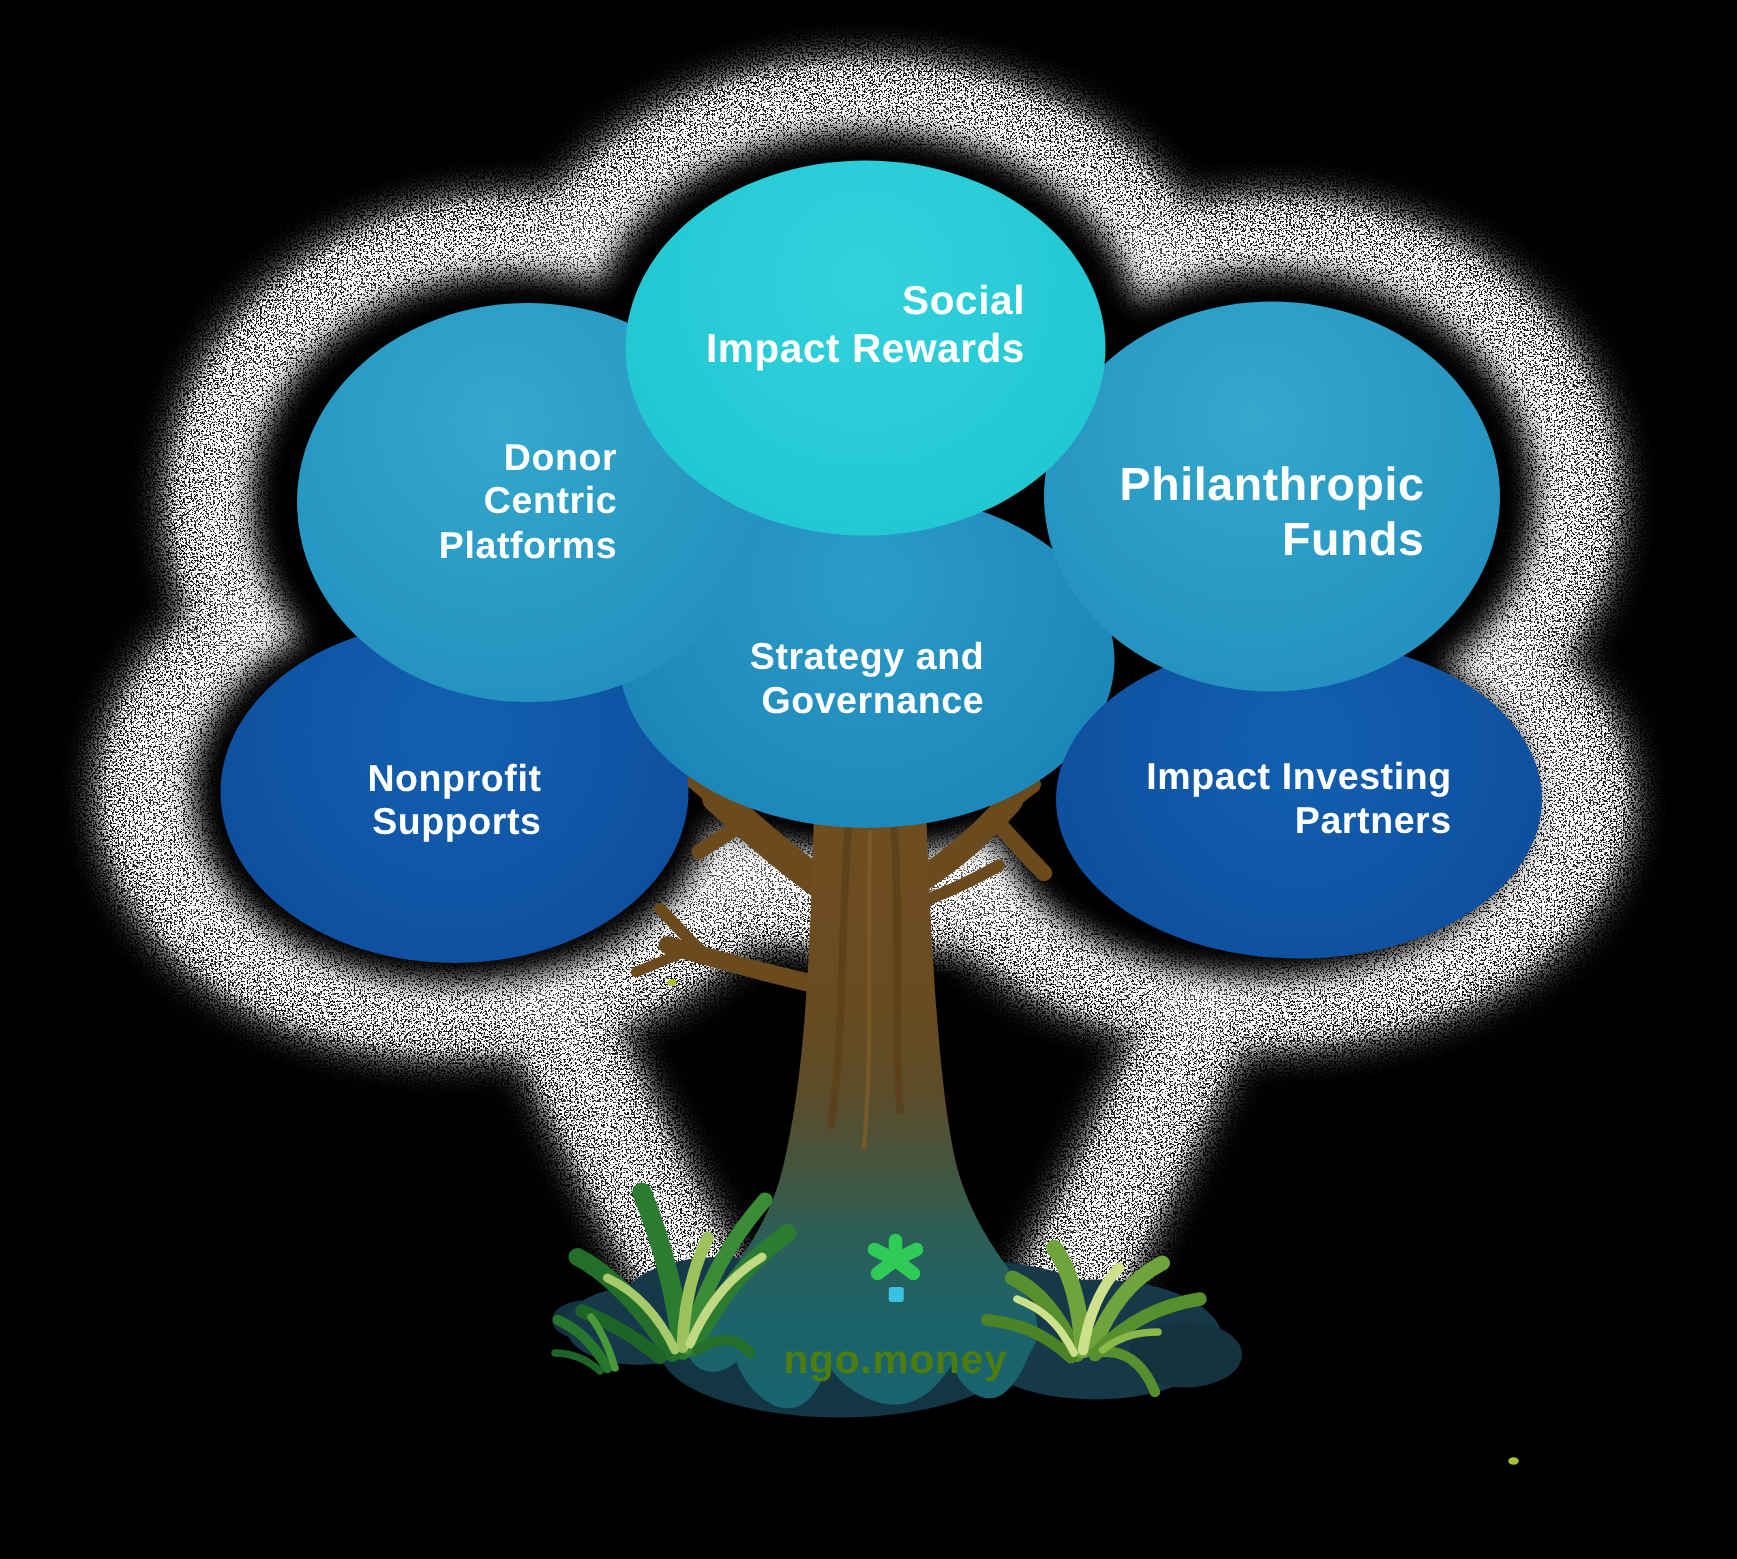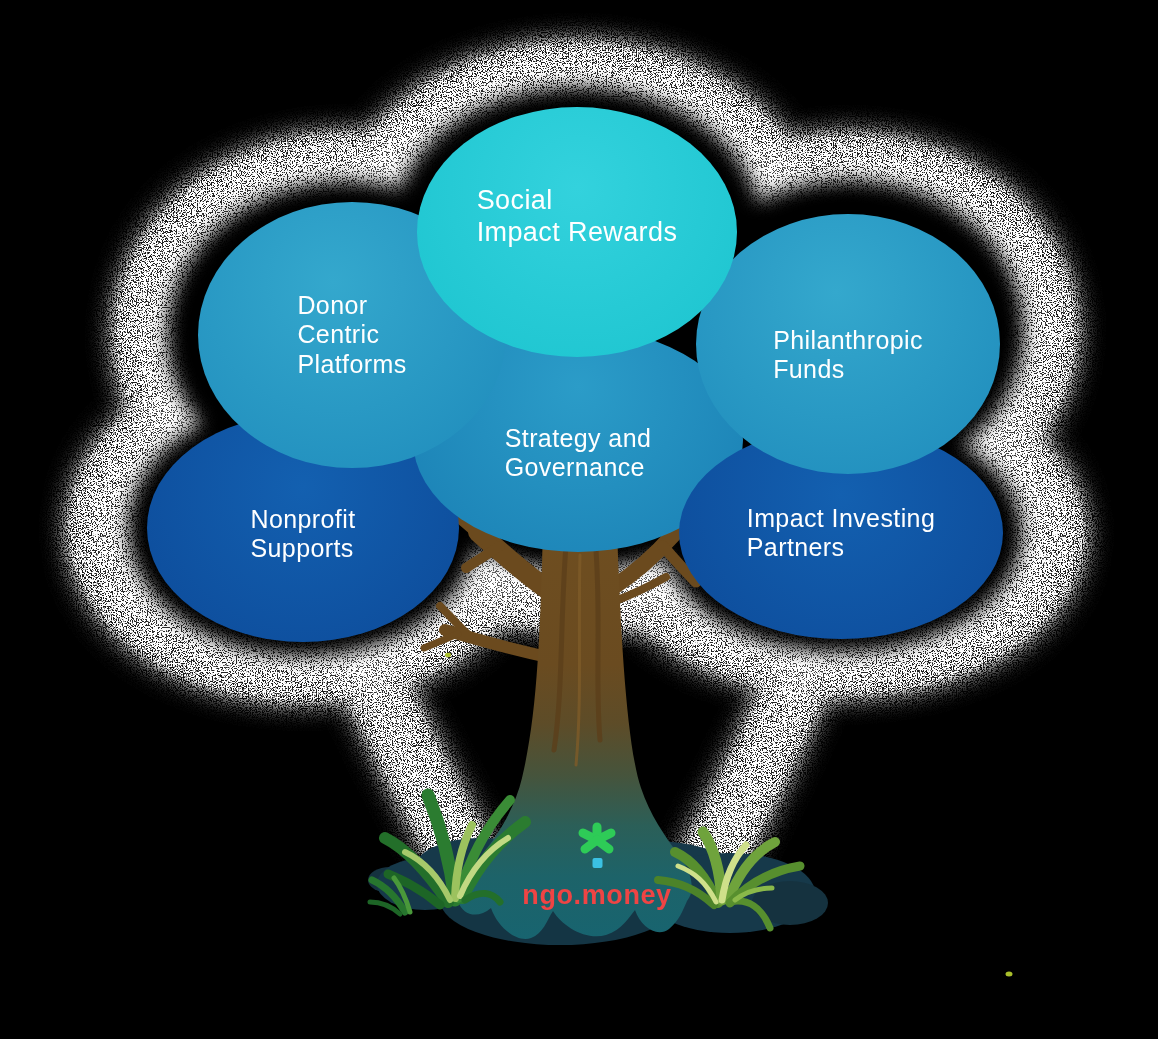--- a/index.html
+++ b/index.html
@@ -1,36 +1,36 @@
 <!DOCTYPE html>
 <html><head>
 <meta charset="utf-8">
 <style>
   html,body{margin:0;padding:0;background:#000;}
   .stage{position:relative;width:1158px;height:1039px;background:#000;overflow:hidden;
          font-family:"Liberation Sans", sans-serif;}
   .art{position:absolute;left:0;top:0;z-index:1;}
   .bubble{position:absolute;z-index:2;border-radius:50%;display:flex;align-items:center;justify-content:center;
-          text-align:left;color:#fff;font-weight:400;letter-spacing:.4px;line-height:1.18;}
+          text-align:right;color:#fff;font-weight:700;letter-spacing:.4px;line-height:1.18;}
   .bubble span{white-space:pre-line;display:block;}
   .b-social{left:417px;top:107px;width:320px;height:250px;font-size:27px;padding-bottom:30px;box-sizing:border-box;
             background:radial-gradient(circle at 50% 32%, #33d2dd 0%, #21c7d2 75%);}
   .b-donor{left:198px;top:202px;width:308px;height:266px;font-size:25px;
             background:radial-gradient(circle at 44% 30%, #34a8cd 0%, #2391bf 78%);}
-  .b-phil{left:696px;top:214px;width:304px;height:260px;font-size:25px;padding-top:22px;box-sizing:border-box;
+  .b-phil{left:696px;top:201px;width:304px;height:260px;font-size:31px;padding-top:22px;box-sizing:border-box;
             background:radial-gradient(circle at 46% 30%, #34a8cd 0%, #2391bf 78%);}
   .b-strategy{left:413px;top:328px;width:330px;height:224px;font-size:25px;padding-top:26px;box-sizing:border-box;
             background:radial-gradient(circle at 50% 26%, #2b9cc8 0%, #1d85b8 80%);}
   .b-nonprofit{left:147px;top:414px;width:312px;height:228px;font-size:25px;padding-top:12px;box-sizing:border-box;
             background:radial-gradient(circle at 50% 32%, #1360b0 0%, #0e4f9e 78%);}
-  .b-impact{left:679px;top:427px;width:324px;height:212px;font-size:25px;
+  .b-impact{left:704px;top:427px;width:324px;height:212px;font-size:25px;
             background:radial-gradient(circle at 50% 32%, #1360b0 0%, #0e4f9e 78%);}
   .logo{position:absolute;z-index:3;left:497px;top:820px;width:200px;text-align:center;}
   .logo .mark{display:block;margin:0 auto;}
-  .brand{margin-top:8px;color:#ef4444;font-weight:700;font-size:27px;letter-spacing:.6px;}
+  .brand{margin-top:19px;color:#4d7c0f;font-weight:700;font-size:27px;letter-spacing:.6px;}
 </style>
 </head>
 <body>
 
 <div class="stage">
 
   <svg class="art" width="1158" height="1039" viewBox="0 0 1158 1039">
     <defs>
       <filter id="grainy" x="-40%" y="-40%" width="180%" height="180%" color-interpolation-filters="sRGB">
         <feGaussianBlur in="SourceGraphic" stdDeviation="16" result="blur"></feGaussianBlur>

